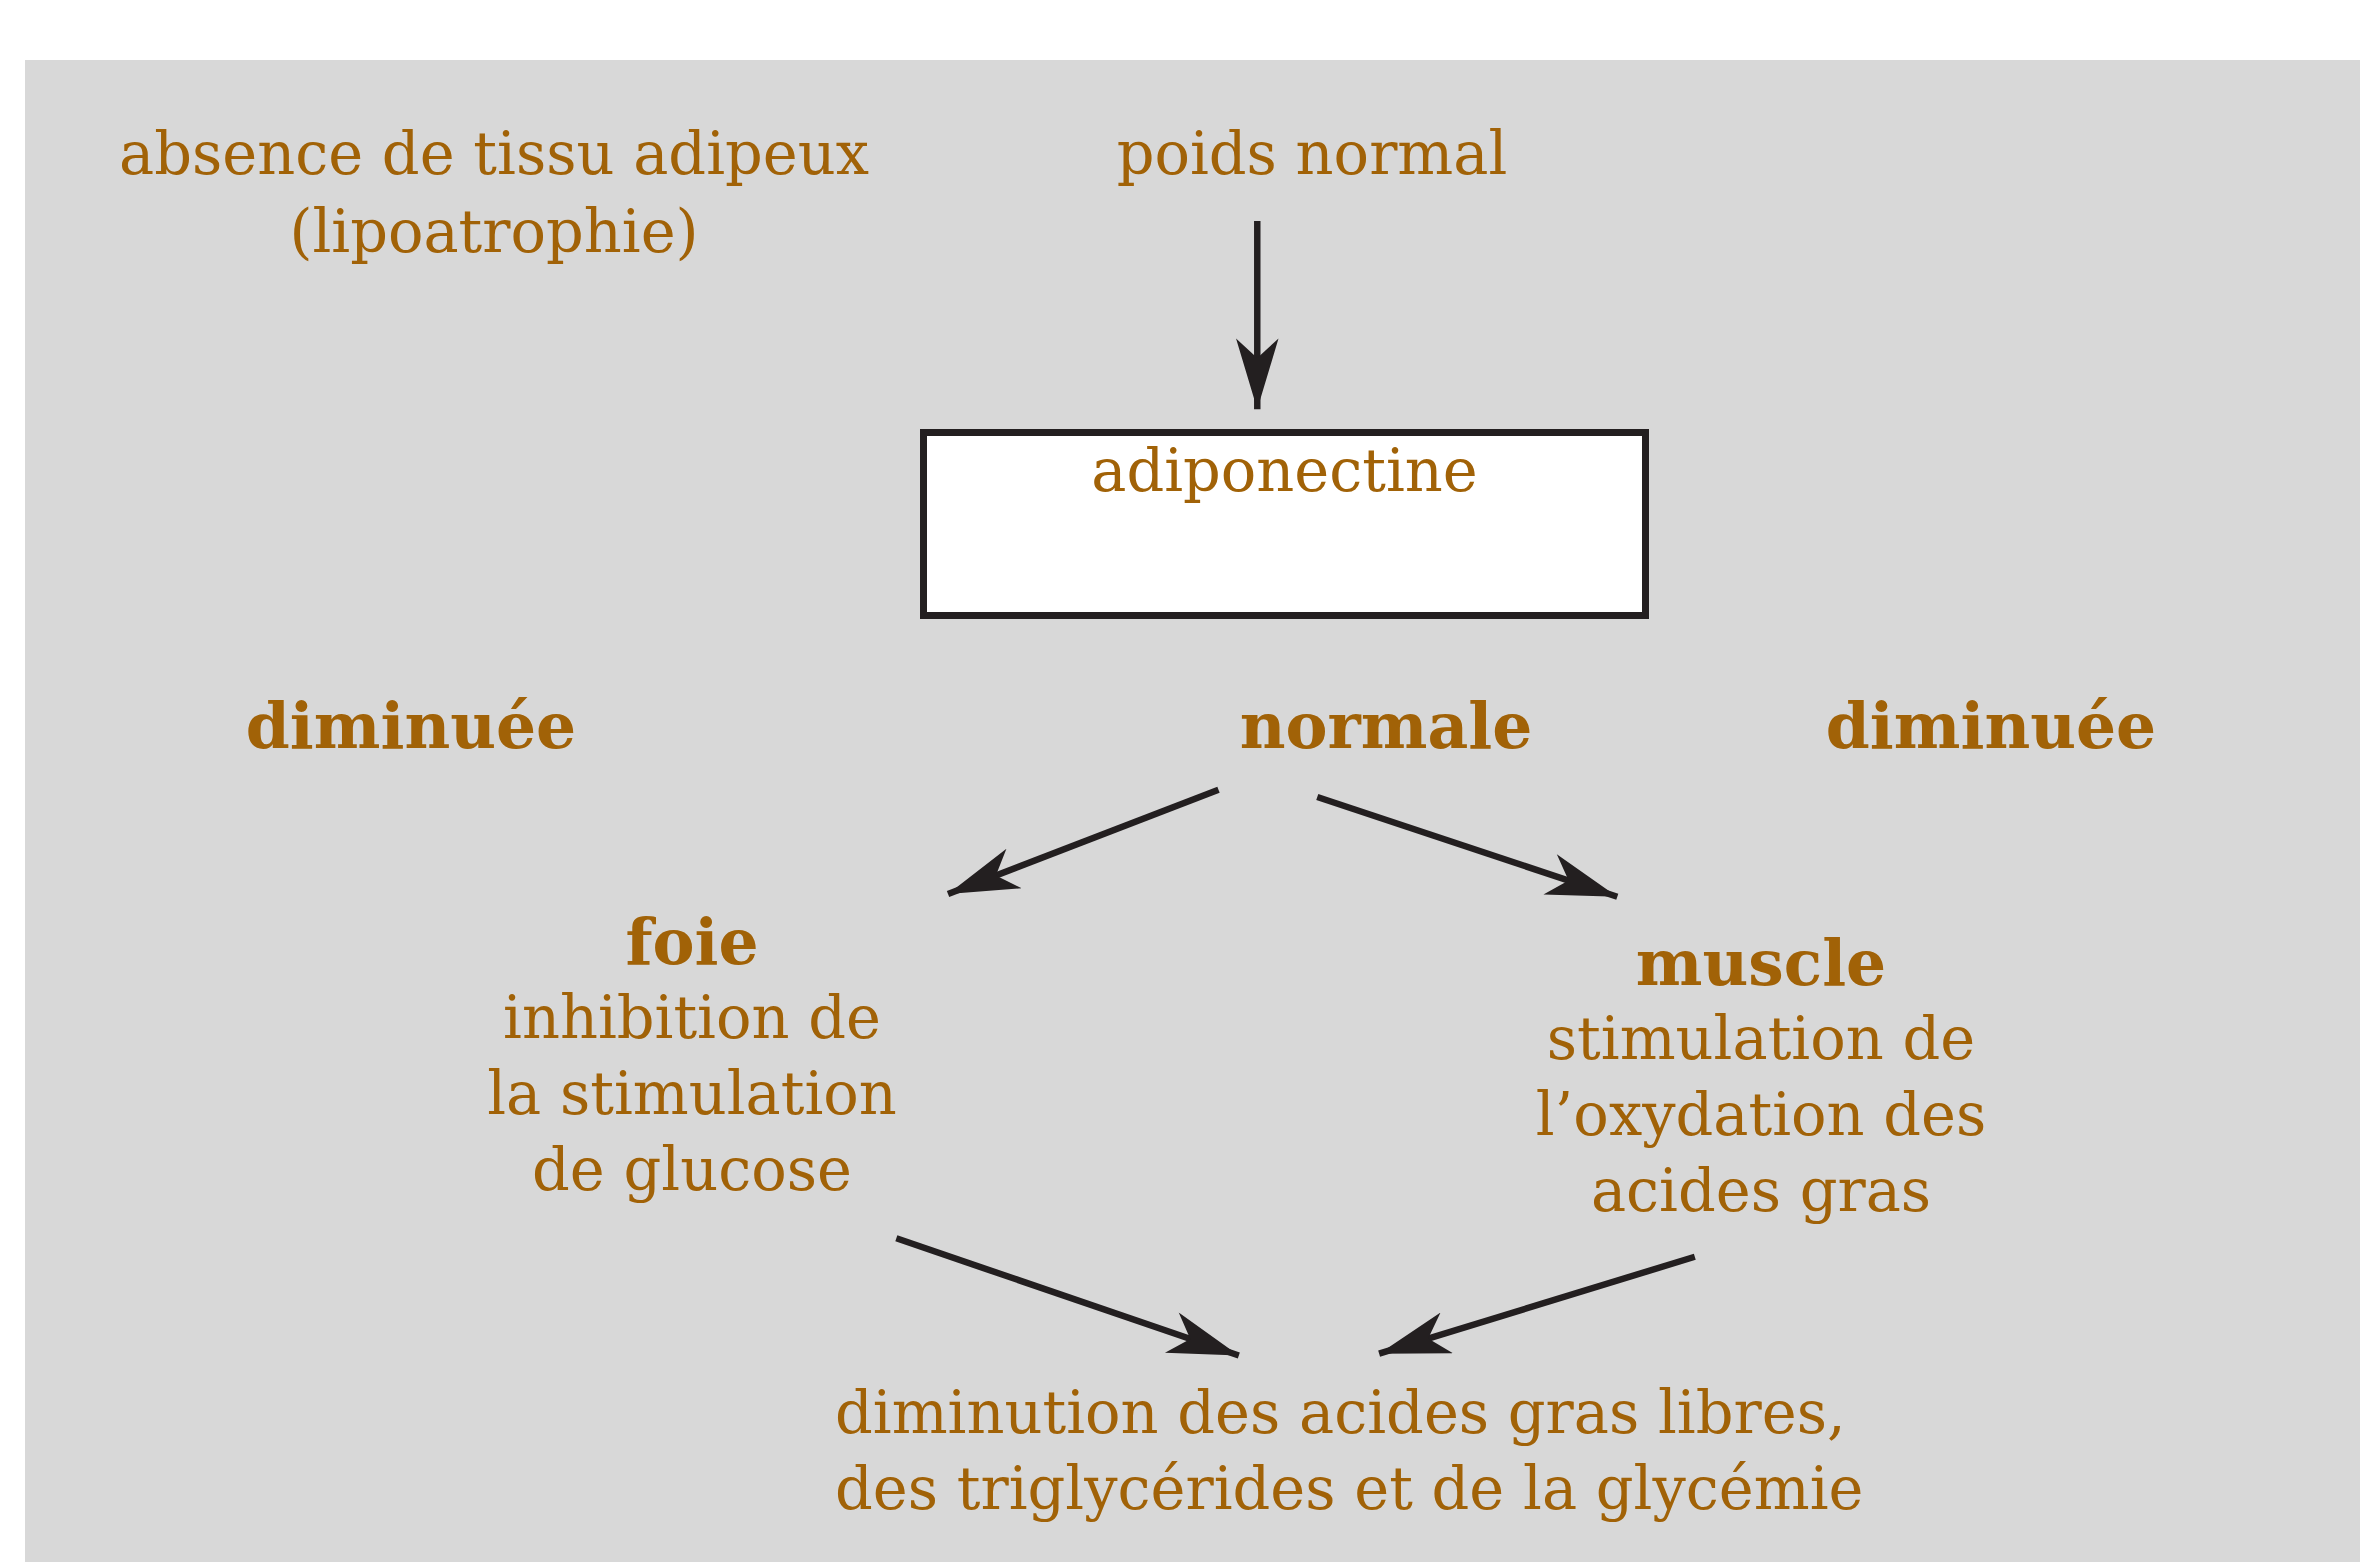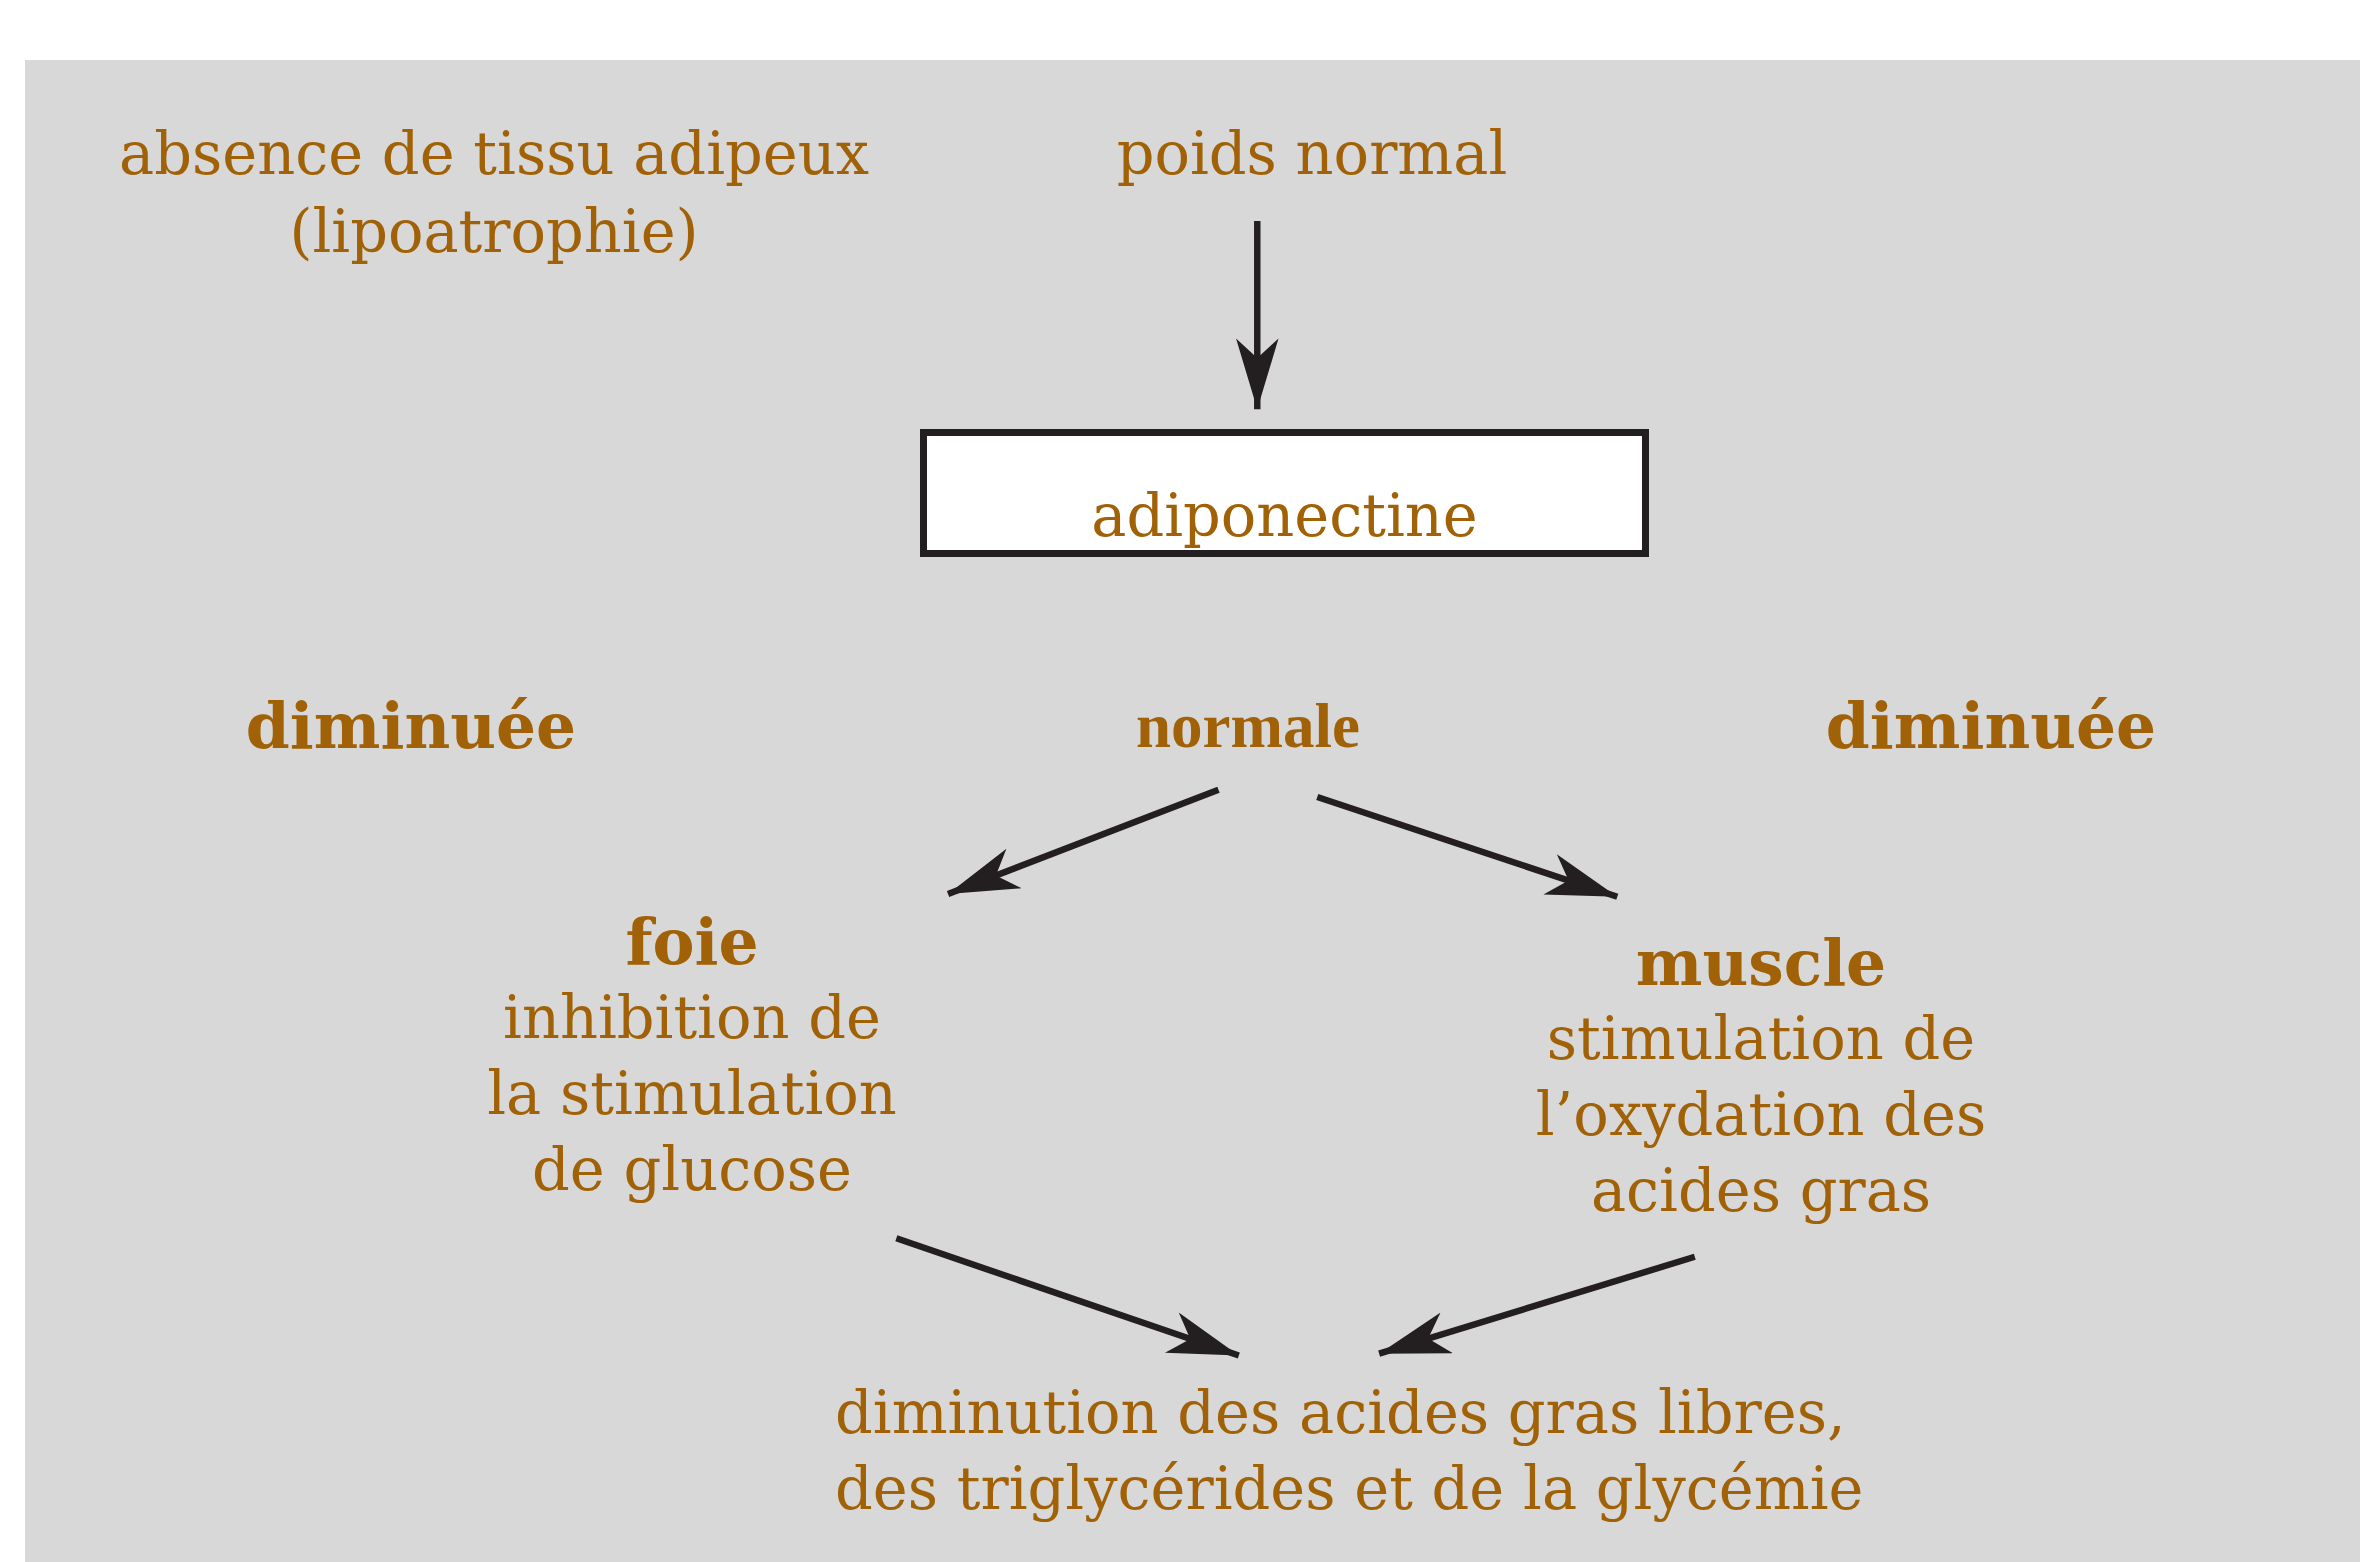--- a/index.html
+++ b/index.html
@@ -43,25 +43,25 @@
     font-size: 63px;
     line-height: 76px;
   }
   .block { line-height: 76px; }
   .block .title { font-weight: bold; font-size: 63px; }
   .node-box {
     position: absolute;
     left: 920px;
     top: 389px;
     width: 729px;
-    height: 128px;
+    height: 190px;
     background: #ffffff;
     border: 7.4px solid #231f20;
     display: flex;
-    align-items: flex-end;
+    align-items: flex-start;
     justify-content: center;
     font-size: 59px;
   }
 </style>
 </head>
 <body>
 
 <div class="page">
   <div class="panel"></div>
 
@@ -87,21 +87,21 @@
 
   <div class="lbl cx" style="left:1312px; top:75px;">poids normal</div>
 
 
   <div class="node-box">
     <span>adiponectine</span>
   </div>
 
   <div class="lbl cx bold" style="left:411px; top:648px;">diminuée</div>
 
-  <div class="lbl cx bold" style="left:1248px; top:648px;font-family:Liberation Serif, serif;">normale</div>
+  <div class="lbl cx bold" style="left:1386px; top:648px;">normale</div>
 
   <div class="lbl cx bold" style="left:1991px; top:648px;">diminuée</div>
 
   <div class="lbl cx block" style="left:692px; top:864px;">
     <div class="title">foie</div>
     <div>inhibition de</div>
     <div>la stimulation</div>
     <div>de glucose</div>
   </div>
 

